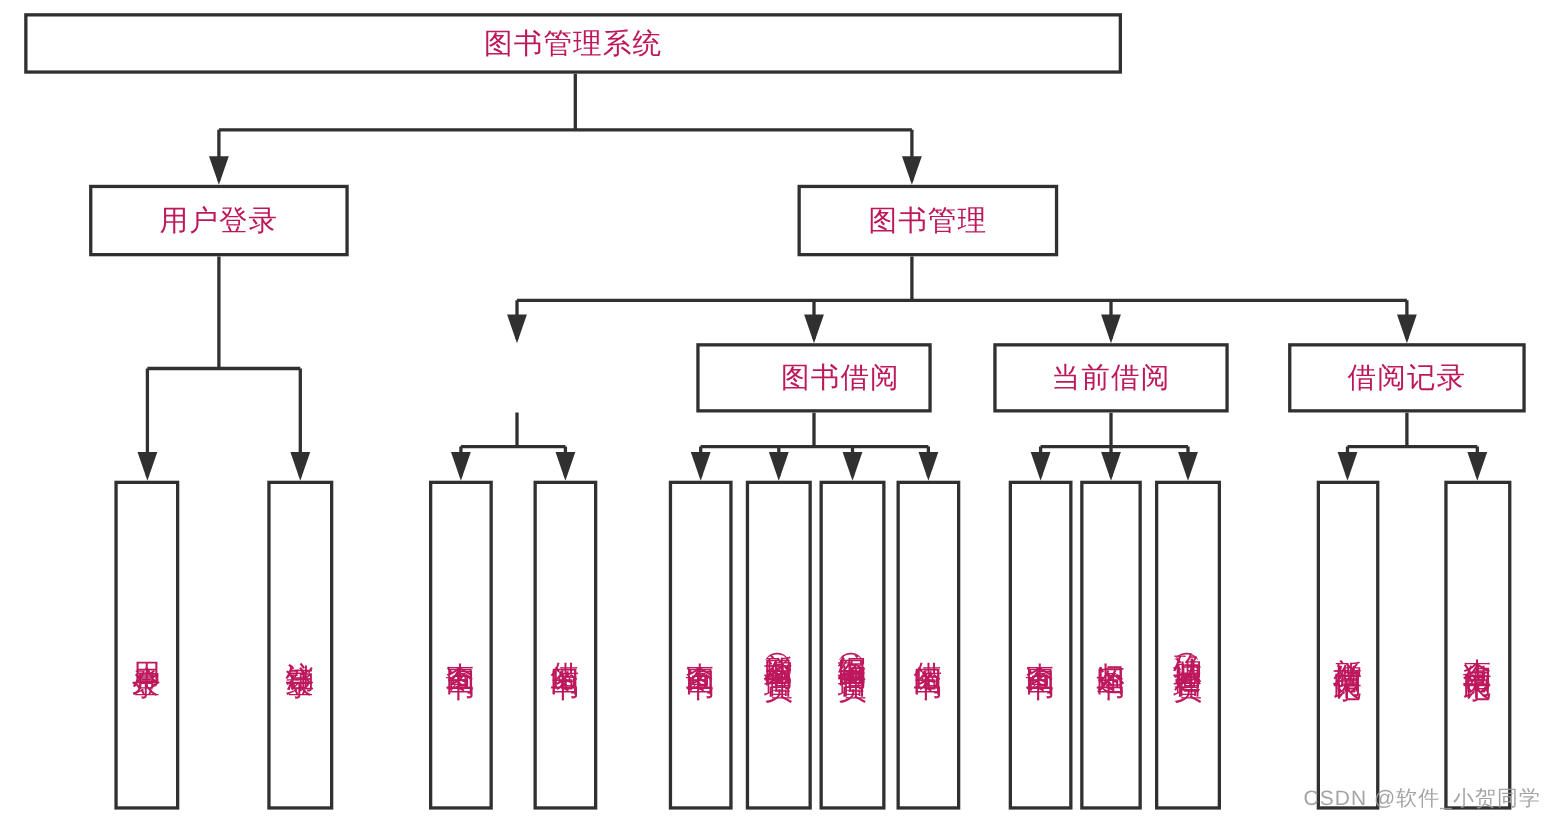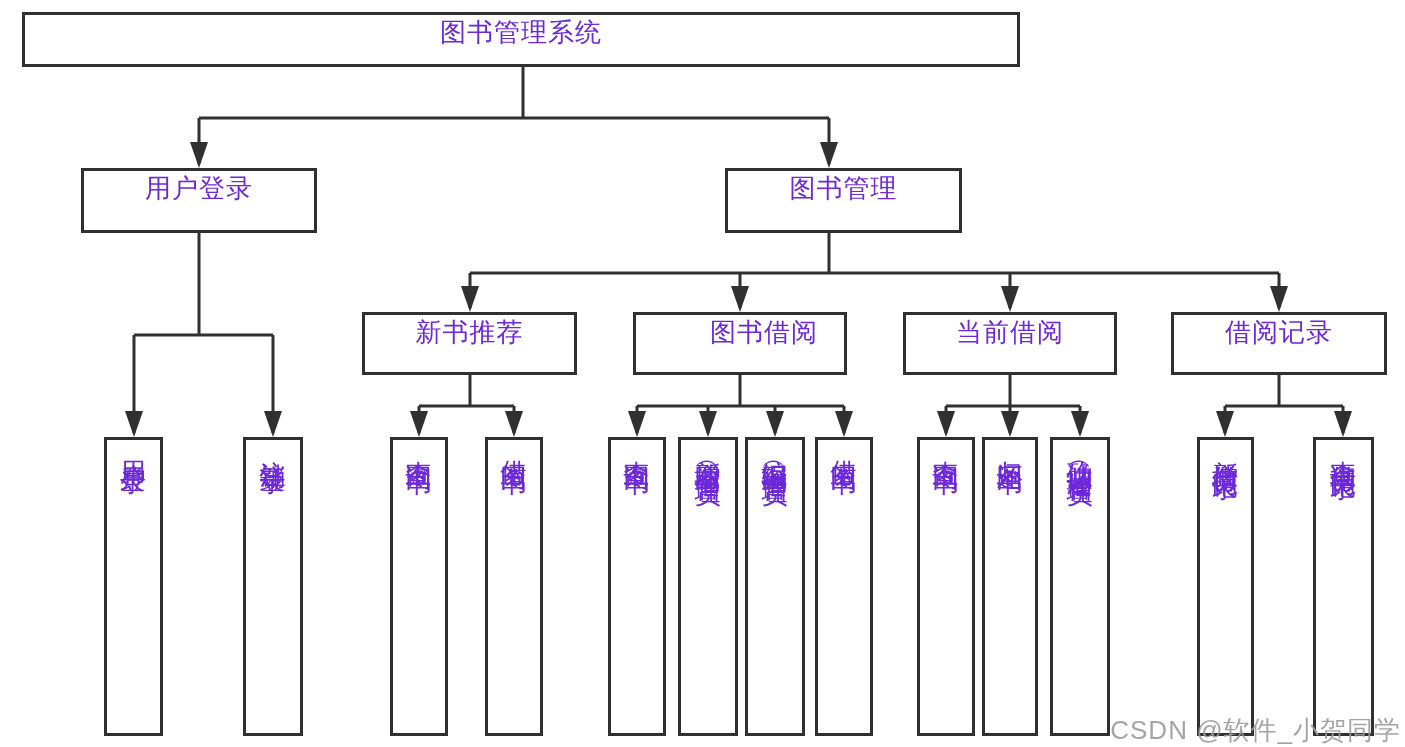--- a/index.html
+++ b/index.html
@@ -16,43 +16,43 @@
     left: 0; top: 0;
     width: 1405px; height: 747px;
     z-index: 0;
   }
   .box {
     position: absolute;
     box-sizing: border-box;
     background: #ffffff;
     border: 3px solid #303030;
     display: flex;
-    align-items: flex-start;
+    align-items: center;
     justify-content: center;
-    color: #6d28d9;
+    color: #be185d;
     z-index: 1;
   }
   .h .label {
     font-size: 26px;
     letter-spacing: 1px;
     white-space: nowrap;
   }
   .v .label {
     writing-mode: vertical-lr;
     text-orientation: mixed;
     font-size: 26px;
     letter-spacing: 3px;
     line-height: 1;
     white-space: nowrap;
   }
   .watermark {
     position: absolute;
     top: 713px;
     right: 4px;
-    font-size: 26px;
+    font-size: 19px;
     letter-spacing: 1px;
     color: #9b9b9b;
     opacity: 0.9;
     z-index: 2;
     white-space: nowrap;
   }
 </style>
 </head>
 <body>
 
@@ -95,23 +95,20 @@
     <span class="label">图书管理系统</span>
   </div>
 
   <div class="box h" style="left:81px; top:168px; width:236px; height:65px;">
     <span class="label">用户登录</span>
   </div>
   <div class="box h" style="left:711px; top:168px; width:237px; height:65px;margin-left:14px;">
     <span class="label">图书管理</span>
   </div>
 
-  <div class="box h" style="left:362px; top:312px; width:215px; height:63px;">
-    <span class="label">新书推荐</span>
-  </div>
   <div class="box h" style="left:633px; top:312px; width:214px; height:63px;padding-left:48px;">
     <span class="label">图书借阅</span>
   </div>
   <div class="box h" style="left:1171px; top:312px; width:216px; height:63px;">
     <span class="label">借阅记录</span>
   </div>
   <div class="box h" style="left:903px; top:312px; width:214px; height:63px;">
     <span class="label">当前借阅</span>
   </div>
 

